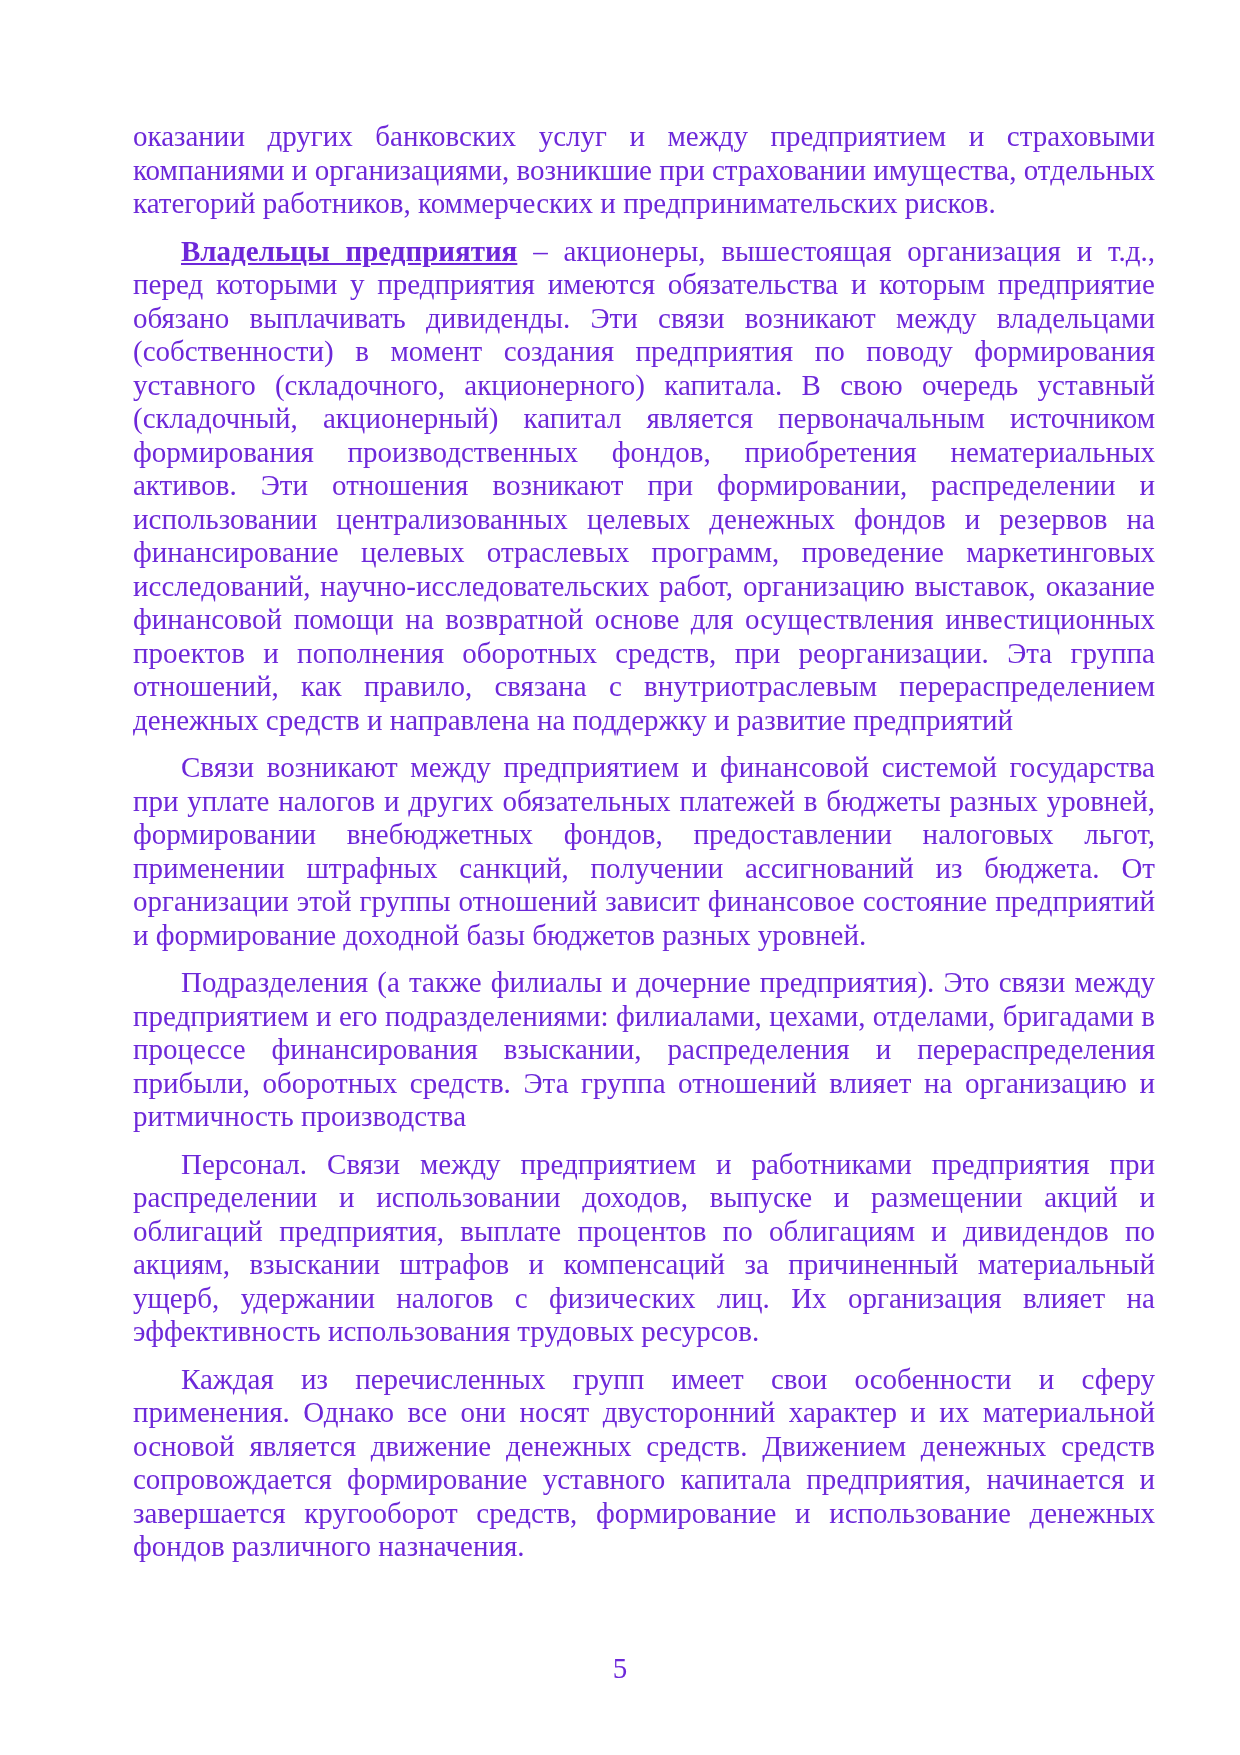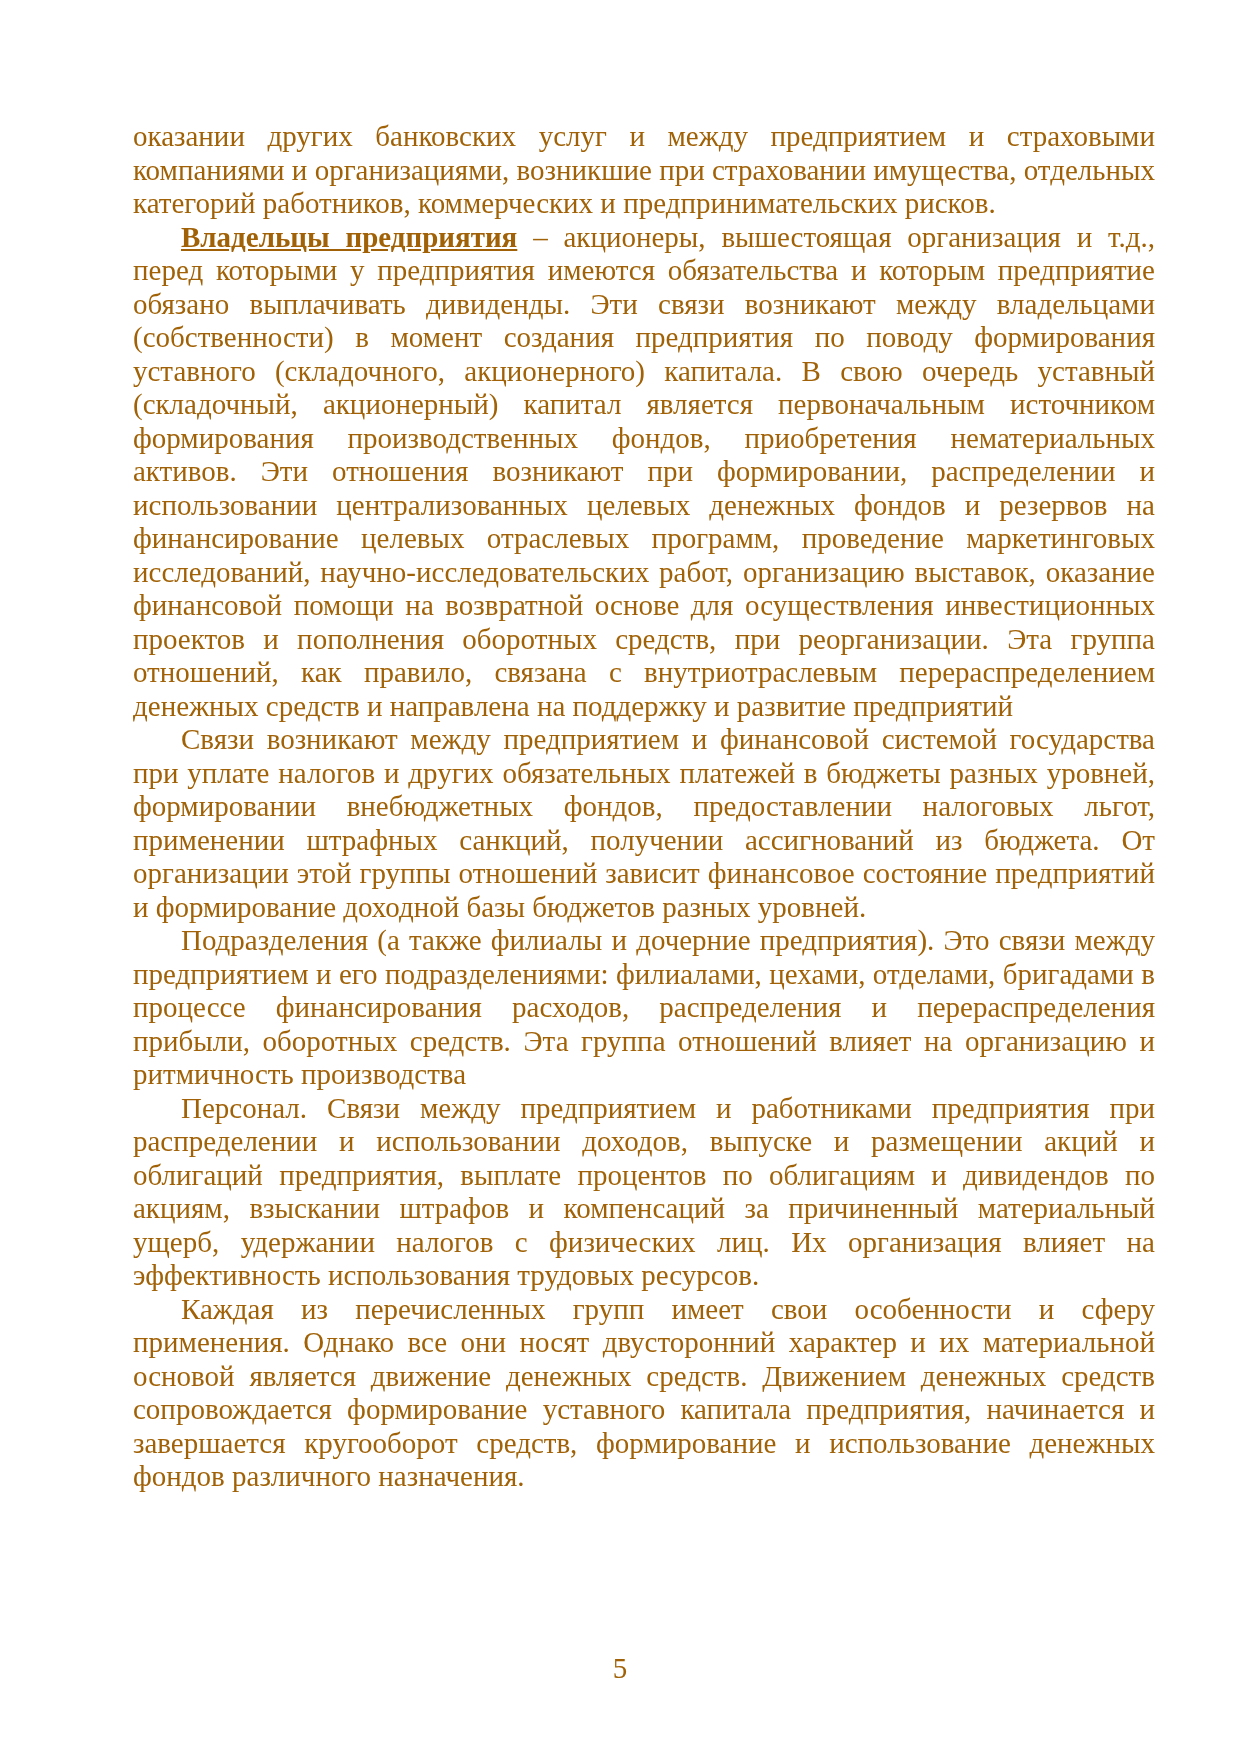--- a/index.html
+++ b/index.html
@@ -5,39 +5,40 @@
   html, body {
     margin: 0;
     padding: 0;
     background: #ffffff;
   }
   .page {
     position: relative;
     width: 1240px;
     height: 1755px;
     background: #ffffff;
-    color: #a16207;
+    color: #6d28d9;
     font-family: "Liberation Serif", "DejaVu Serif", serif;
     overflow: hidden;
   }
   .textblock {
     position: absolute;
     left: 133px;
     top: 120px;
     width: 1022px;
     font-size: 29px;
     line-height: 33.5px;
     text-align: justify;
   }
   .textblock p {
     margin: 0;
     padding: 0;
   }
   .textblock p.indent {
     text-indent: 48px;
+    margin-top: 14px;
   }
   .lead-bold-underline {
     font-weight: bold;
     text-decoration: underline;
   }
   .lead-underline {
   }
   .page-number {
     position: absolute;
     top: 1652px;
@@ -54,21 +55,21 @@
 <div class="page">
   <div class="textblock">
 
     <p><span>оказании других банковских услуг и между предприятием и страховыми компаниями и организациями, возникшие при страховании имущества, отдельных категорий работников, коммерческих и предпринимательских рисков.</span></p>
 
     <p class="indent"><span class="lead-bold-underline">Владельцы предприятия</span><span> – акционеры, вышестоящая организация и т.д., перед которыми у предприятия имеются обязательства и которым предприятие обязано выплачивать дивиденды. Эти связи возникают между владельцами (собственности) в момент создания предприятия по поводу формирования уставного (складочного, акционерного) капитала. В свою очередь уставный (складочный, акционерный) капитал является первоначальным источником формирования производственных фондов, приобретения нематериальных активов. Эти отношения возникают при формировании, распределении и использовании централизованных целевых денежных фондов и резервов на финансирование целевых отраслевых программ, проведение маркетинговых исследований, научно-исследовательских работ, организацию выставок, оказание финансовой помощи на возвратной основе для осуществления инвестиционных проектов и пополнения оборотных средств, при реорганизации. Эта группа отношений, как правило, связана с внутриотраслевым перераспределением денежных средств и направлена на поддержку и развитие предприятий</span></p>
 
 
     <p class="indent"><span>Связи возникают между предприятием и финансовой системой государства при уплате налогов и других обязательных платежей в бюджеты разных уровней, формировании внебюджетных фондов, предоставлении налоговых льгот, применении штрафных санкций, получении ассигнований из бюджета. От организации этой группы отношений зависит финансовое состояние предприятий и формирование доходной базы бюджетов разных уровней.</span></p>
 
-    <p class="indent"><span class="lead-underline">Подразделения</span><span> (а также филиалы и дочерние предприятия). Это связи между предприятием и его подразделениями: филиалами, цехами, отделами, бригадами в процессе финансирования расходов, распределения и перераспределения прибыли, оборотных средств. Эта группа отношений влияет на организацию и ритмичность производства</span></p>
+    <p class="indent"><span class="lead-underline">Подразделения</span><span> (а также филиалы и дочерние предприятия). Это связи между предприятием и его подразделениями: филиалами, цехами, отделами, бригадами в процессе финансирования взыскании, распределения и перераспределения прибыли, оборотных средств. Эта группа отношений влияет на организацию и ритмичность производства</span></p>
 
     <p class="indent"><span class="lead-underline">Персонал.</span><span> Связи между предприятием и работниками предприятия при распределении и использовании доходов, выпуске и размещении акций и облигаций предприятия, выплате процентов по облигациям и дивидендов по акциям, взыскании штрафов и компенсаций за причиненный материальный ущерб, удержании налогов с физических лиц. Их организация влияет на эффективность использования трудовых ресурсов.</span></p>
 
     <p class="indent"><span>Каждая из перечисленных групп имеет свои особенности и сферу применения. Однако все они носят двусторонний характер и их материальной основой является движение денежных средств. Движением денежных средств сопровождается формирование уставного капитала предприятия, начинается и завершается кругооборот средств, формирование и использование денежных фондов различного назначения.</span></p>
 
   </div>
 
   <div class="page-number">5</div>
 </div>
 

